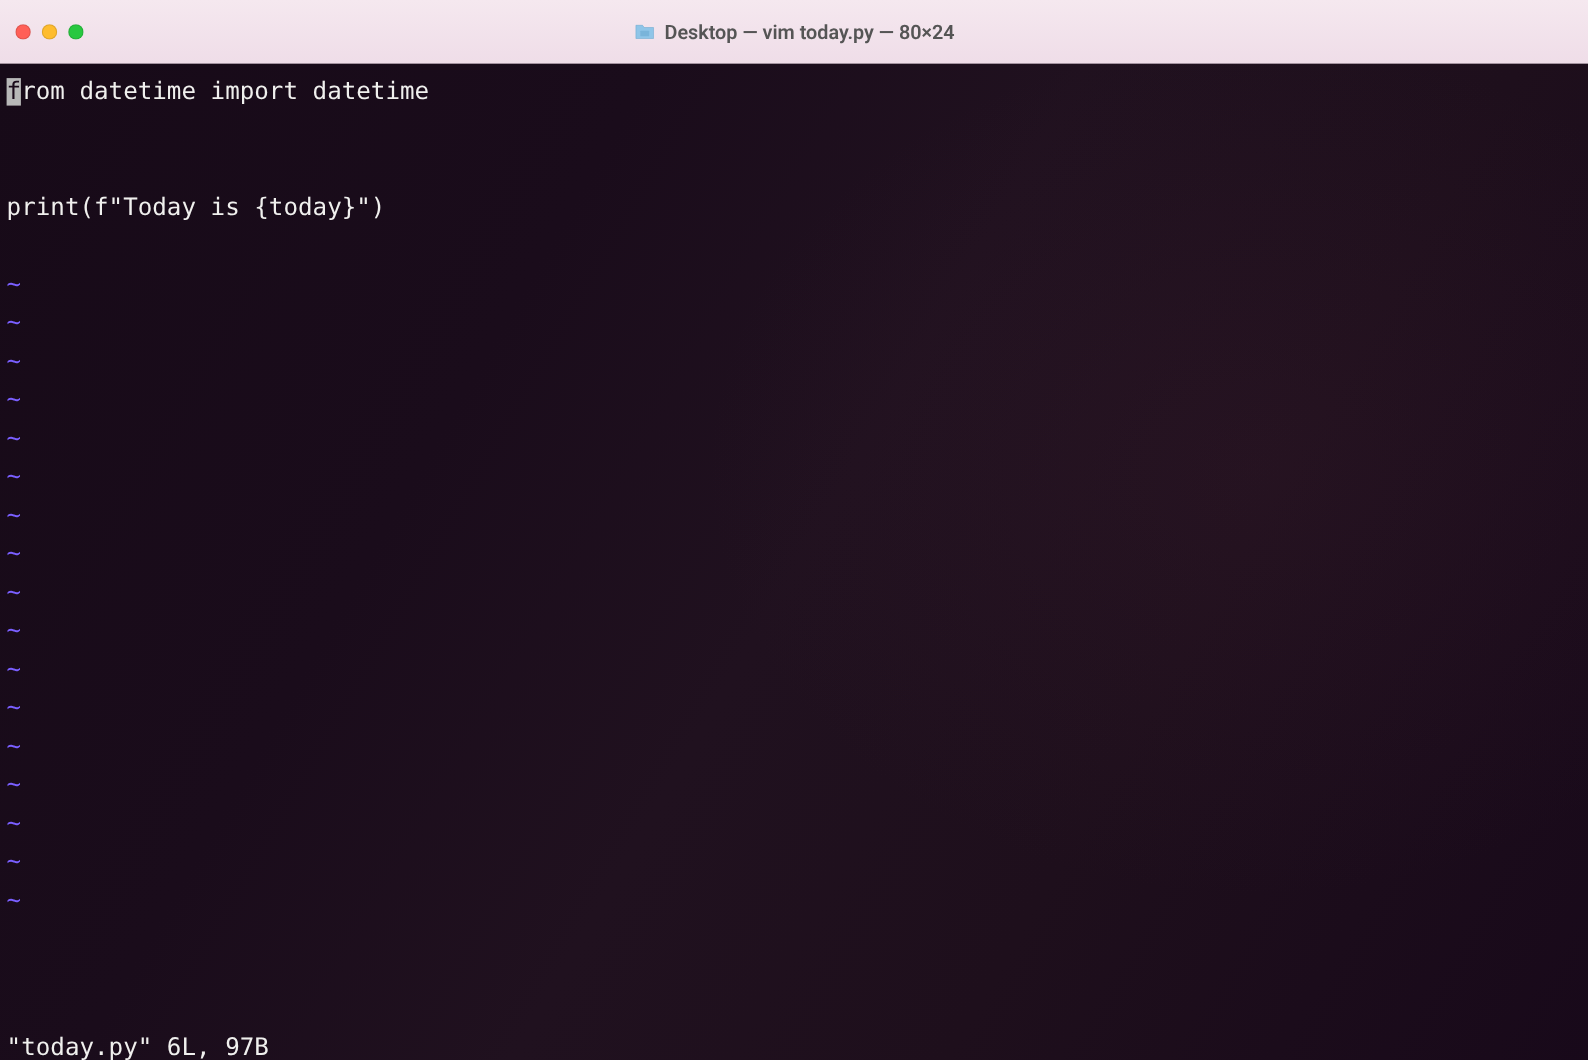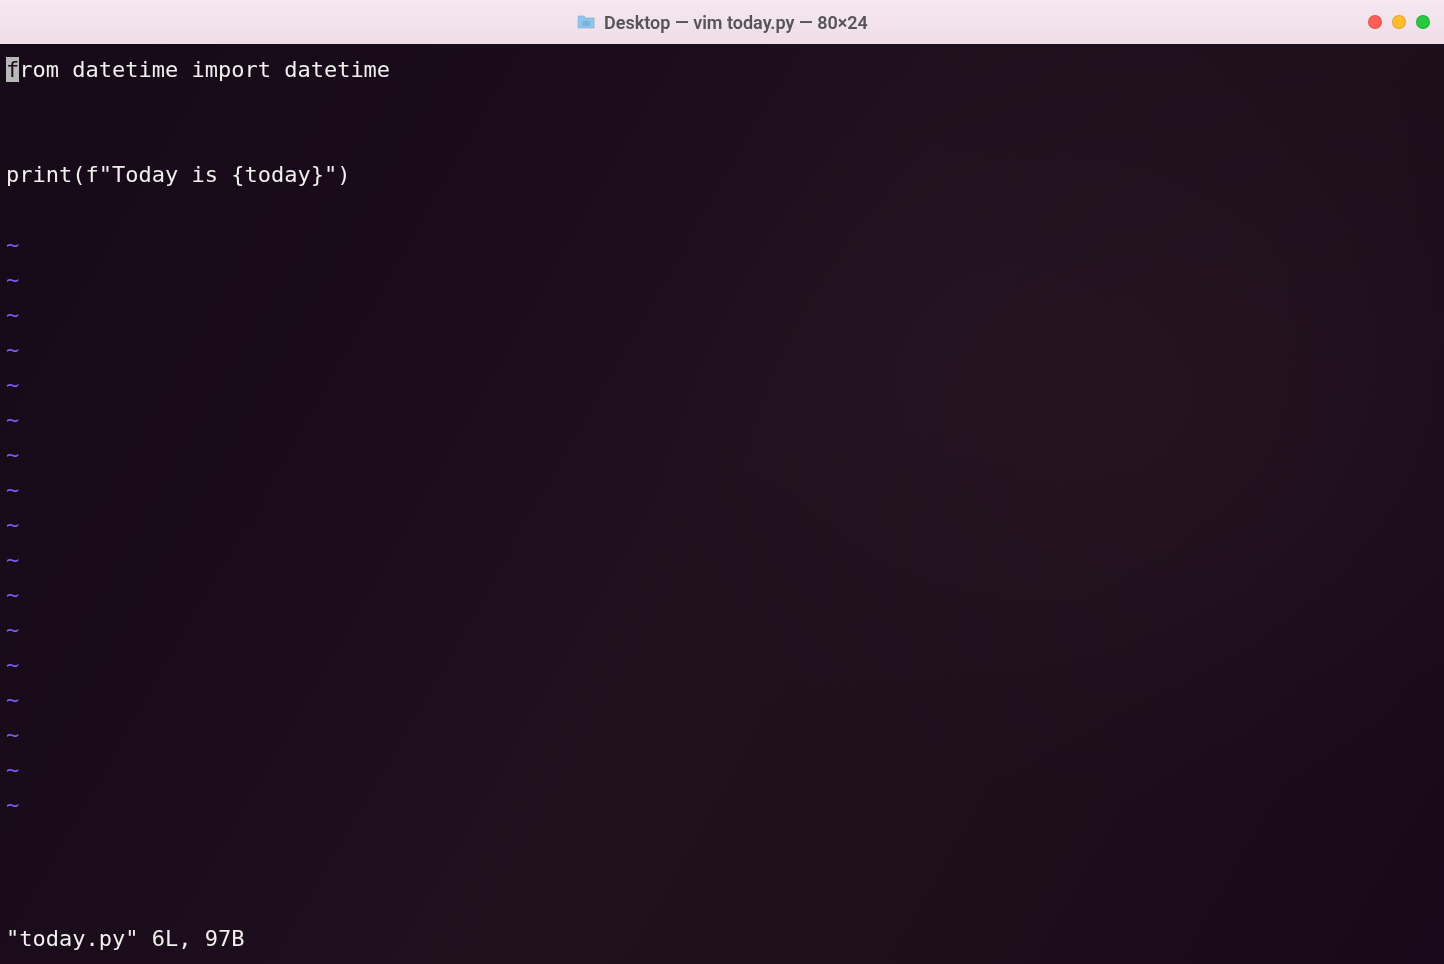--- a/index.html
+++ b/index.html
@@ -10,27 +10,26 @@
     
     body {
       font-family: -apple-system, BlinkMacSystemFont, "Segoe UI", Roboto, sans-serif;
       background: #1a0a1a;
       width: 1444px;
       height: 964px;
       overflow: hidden;
     }
     
     .title-bar {
-      height: 44px;
+      height: 58px;
       background: linear-gradient(#f5e8ef, #efdde8);
       display: flex;
       align-items: center;
       padding: 0 14px;
       position: relative;
-      justify-content: flex-end;
     }
     
     .traffic-lights {
       display: flex;
       gap: 10px;
       align-items: center;
     }
     
     .traffic-light {
       width: 14px;

